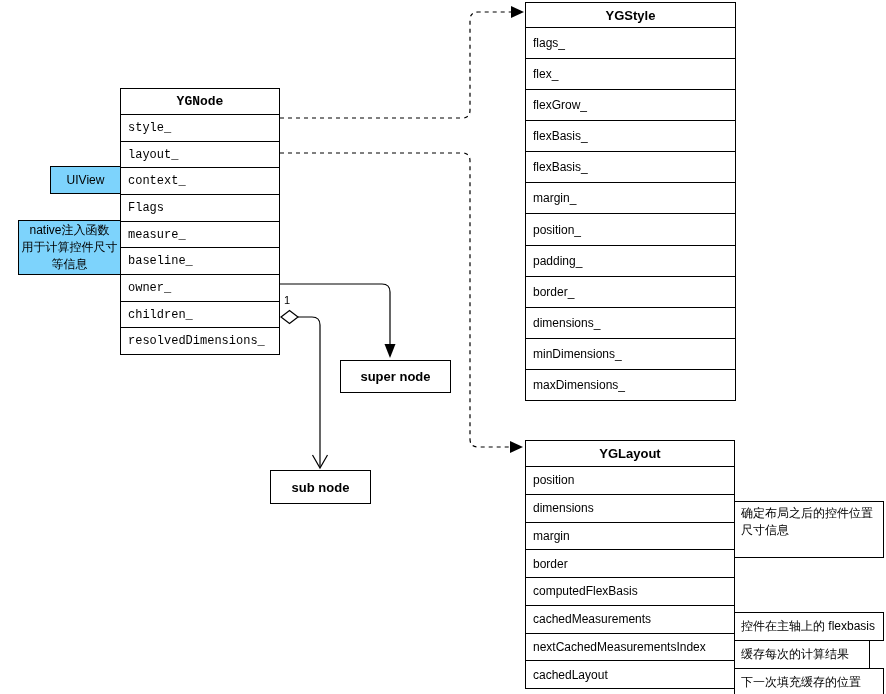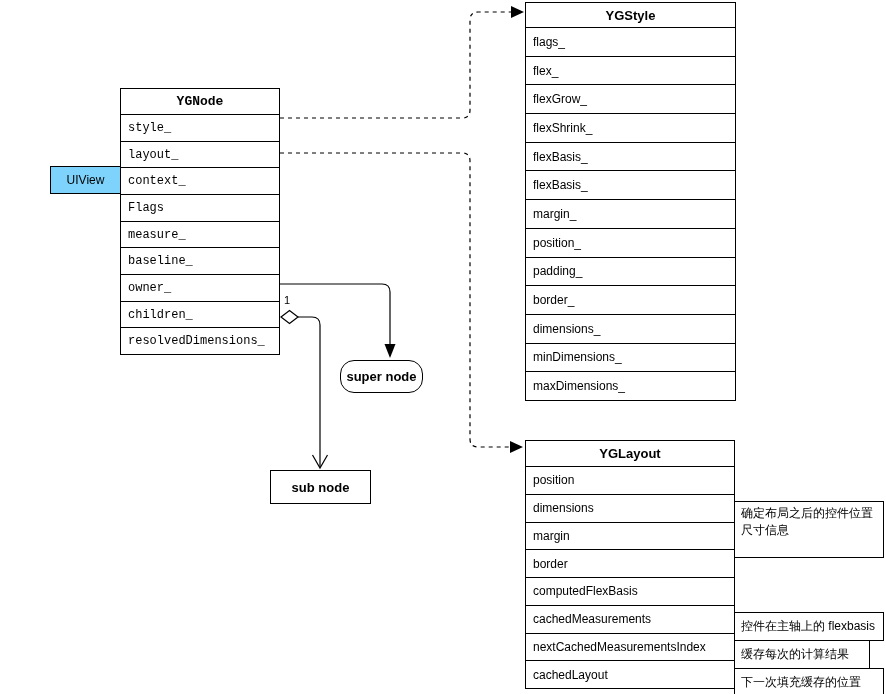--- a/index.html
+++ b/index.html
@@ -130,21 +130,20 @@
     <div class="row">owner_</div>
     <div class="row">children_</div>
     <div class="row">resolvedDimensions_</div>
   </div>
 
   <div class="classbox" style="left:525px; top:2px; width:211px; height:399px;">
     <div class="hdr" style="height:24px;">YGStyle</div>
     <div class="row">flags_</div>
     <div class="row">flex_</div>
     <div class="row">flexGrow_</div>
-    <div class="row">flexShrink_</div>
     <div class="row">flexBasis_</div>
     <div class="row">flexBasis_</div>
     <div class="row">margin_</div>
     <div class="row">position_</div>
     <div class="row">padding_</div>
     <div class="row">border_</div>
     <div class="row">dimensions_</div>
     <div class="row">minDimensions_</div>
     <div class="row">maxDimensions_</div>
   </div>
@@ -156,30 +155,33 @@
     <div class="row">margin</div>
     <div class="row">border</div>
     <div class="row">computedFlexBasis</div>
     <div class="row">cachedMeasurements</div>
     <div class="row">nextCachedMeasurementsIndex</div>
     <div class="row">cachedLayout</div>
   </div>
 
   <div class="notebox" style="left:50px; top:166px; width:71px; height:28px;">UIView</div>
 
+  <div class="notebox" style="left:18px; top:220px; width:103px; height:55px;">native注入函数
+用于计算控件尺寸
+等信息</div>
 
 
   <div class="annobox top-align" style="left:734px; top:465px; width:150px; height:57px;">确定布局之后的控件位置
 尺寸信息</div>
 
   <div class="annobox" style="left:734px; top:576px; width:150px; height:29px;">控件在主轴上的 flexbasis</div>
 
   <div class="annobox" style="left:734px; top:604px; width:136px; height:29px;">缓存每次的计算结果</div>
 
   <div class="annobox" style="left:734px; top:632px; width:150px; height:29px;">下一次填充缓存的位置</div>
 
-  <div class="simplenode" style="left:340px; top:360px; width:83px; height:33px;border-radius:14px;">super node</div>
+  <div class="simplenode" style="left:340px; top:360px; width:111px; height:33px;">super node</div>
 
   <div class="simplenode" style="left:270px; top:470px; width:101px; height:34px;">sub node</div>
 
   <div class="mult-label" style="left:284px; top:295px;">1</div>
 
 </div>
 
 </body></html>

